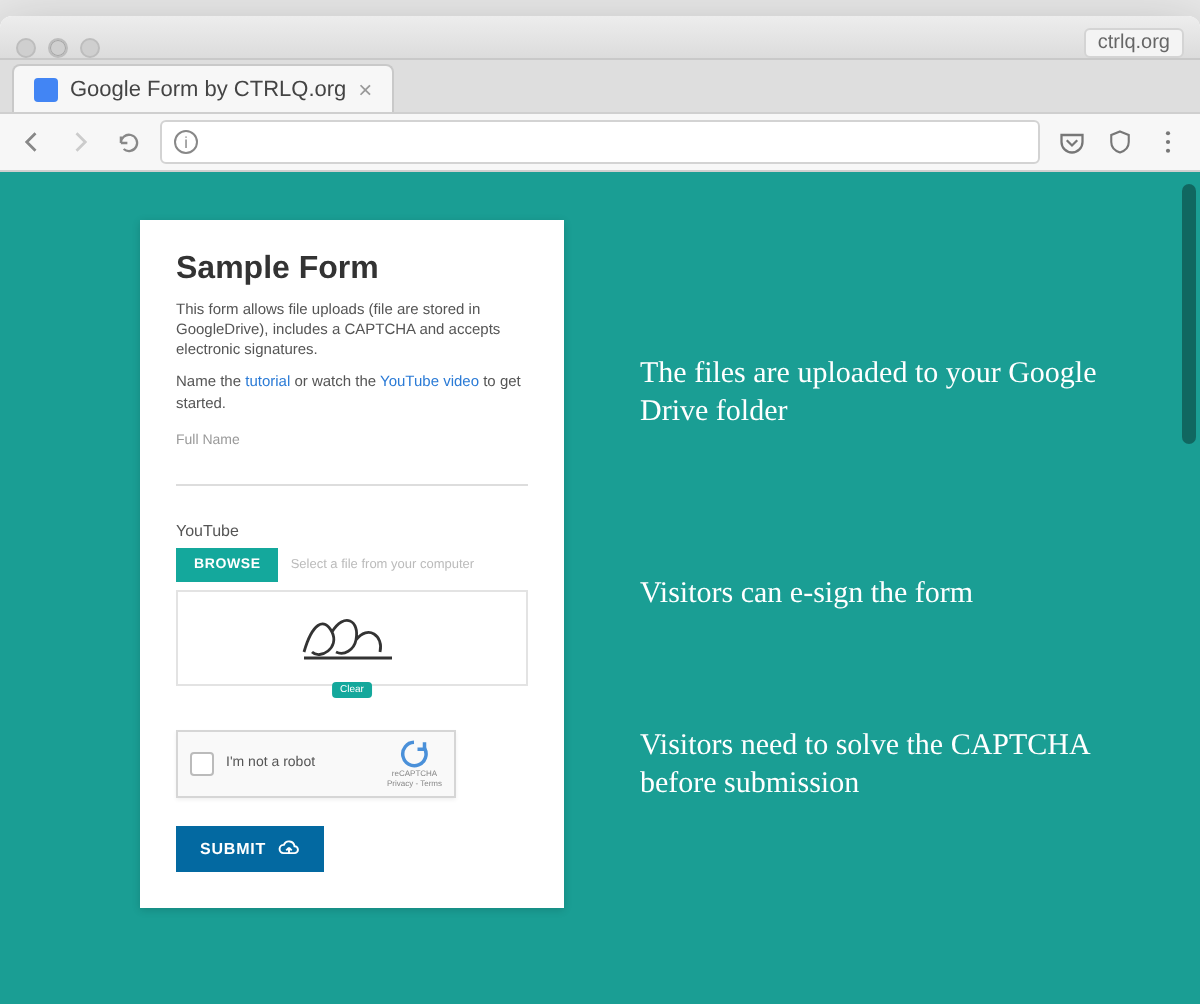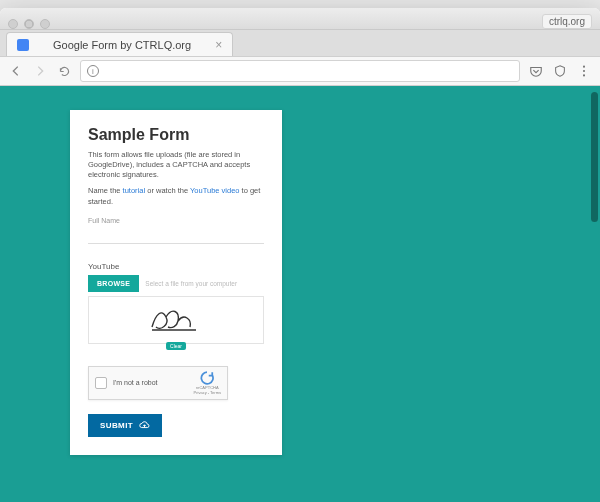--- a/index.html
+++ b/index.html
@@ -47,21 +47,21 @@
   .tabstrip{
     height:26px;
     background:#dedede;
     display:flex; align-items:flex-end;
     padding-left:6px;
   }
   .tab{
     height:24px; background:#f7f7f7;
     border:1px solid #c9c9c9; border-bottom:none;
     border-radius:4px 4px 0 0;
-    display:flex; align-items:center; gap:24px;
+    display:flex; align-items:center; gap:6px;
     padding:0 10px; font-size:11px; color:#444;
     min-width:170px;
   }
   .favicon{width:12px;height:12px;background:#4285f4;border-radius:2px;display:inline-block;}
   .tab-close{margin-left:auto;color:#999;font-size:12px;line-height:1;}
   
   .toolbar{
     height:30px; background:#f7f7f7;
     border-top:1px solid #cfcfcf;
     border-bottom:1px solid #cfcfcf;
@@ -253,15 +253,20 @@
       </div>
 
       <button class="submit-btn">
         <span>SUBMIT</span>
         <svg viewBox="0 0 16 16" width="11" height="11">
             <path d="M4 11a3 3 0 0 1 .3-6A4 4 0 0 1 12 6a2.5 2.5 0 0 1 0 5H4zM8 11V7m0 0L6 9m2-2 2 2" fill="none" stroke="#fff" stroke-width="1.4"></path>
           </svg>
       </button>
     </div>
 
+    <div class="annotations">
+      <div class="annot">The files are uploaded to your Google Drive folder</div>
+      <div class="annot">Visitors can e-sign the form</div>
+      <div class="annot">Visitors need to solve the CAPTCHA before submission</div>
+    </div>
 
   </div>
 </div>
 
 </body></html>

